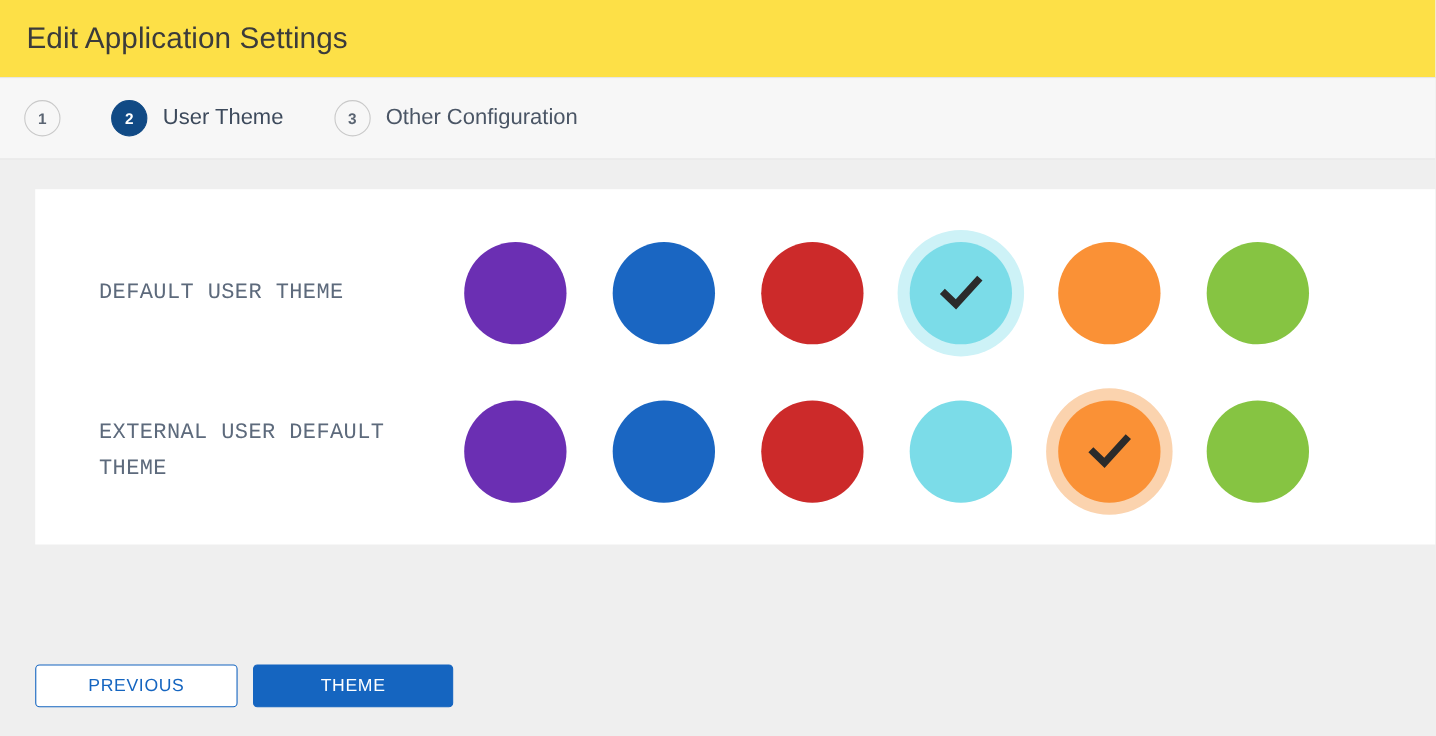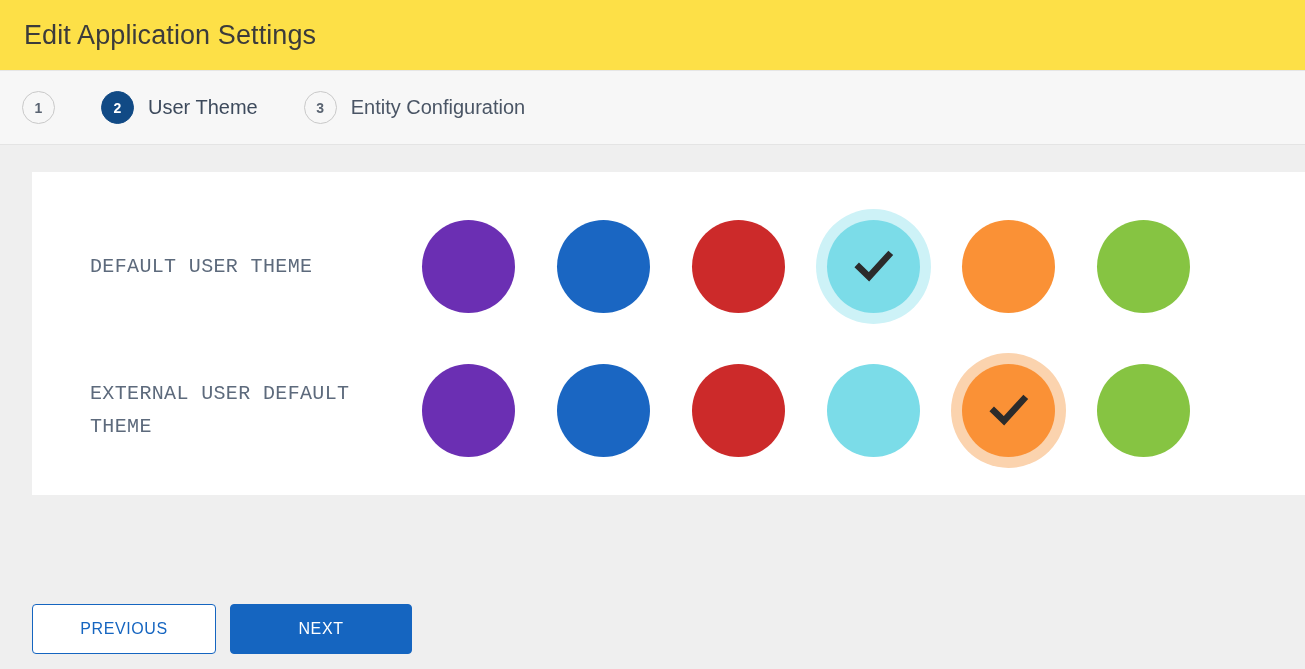--- a/index.html
+++ b/index.html
@@ -137,21 +137,21 @@
     width: 1305px;
     padding-left: 32px;
     display: flex;
     align-items: center;
   }
   .btn {
     font-family: "Liberation Sans", sans-serif;
     font-size: 16px;
     letter-spacing: 0.6px;
     border-radius: 4px;
-    height: 50px;
+    height: 39px;
     cursor: pointer;
     display: flex;
     align-items: center;
     justify-content: center;
   }
   .btn-secondary {
     width: 184px;
     background: #ffffff;
     border: 1px solid #1565c0;
     color: #1565c0;
@@ -174,21 +174,21 @@
 <div class="stepper" id="stepper">
     <div class="step">
       <div class="step-badge inactive">1</div>
     </div>
     <div class="step active-step">
       <div class="step-badge active">2</div>
       <div class="step-label">User Theme</div>
     </div>
     <div class="step">
       <div class="step-badge inactive">3</div>
-      <div class="step-label">Entity Configuration</div>
+      <div class="step-label">Other Configuration</div>
     </div>
   </div>
 
 <div class="content-wrap">
   <div class="card" id="theme-card">
       <div class="theme-row">
         <div class="row-label">DEFAULT USER THEME</div>
         <div class="swatches">
           <div class="swatch" style="background: rgb(107, 47, 179); --ring: #d3bce8;"></div>
           <div class="swatch" style="background: rgb(26, 102, 194); --ring: #b9d2ef;"></div>
@@ -215,14 +215,14 @@
             </svg>
           </div>
           <div class="swatch" style="background: rgb(134, 196, 66); --ring: #d3e8b6;"></div>
         </div>
       </div>
     </div>
 </div>
 
 <div class="footer">
   <button class="btn btn-secondary">PREVIOUS</button>
-  <button class="btn btn-primary">NEXT</button>
+  <button class="btn btn-primary">THEME</button>
 </div>
 
 </body></html>

